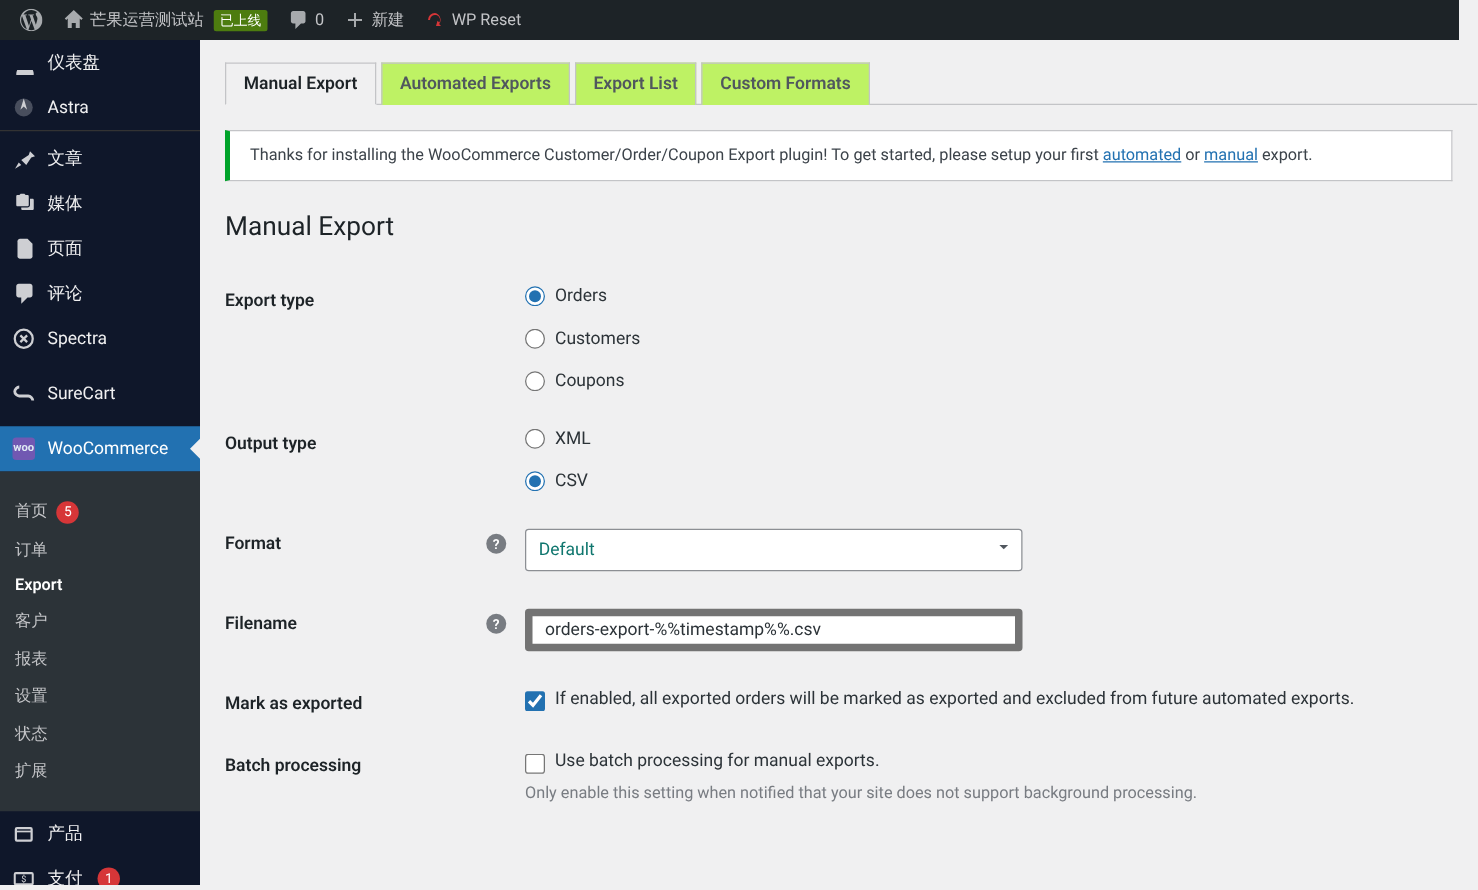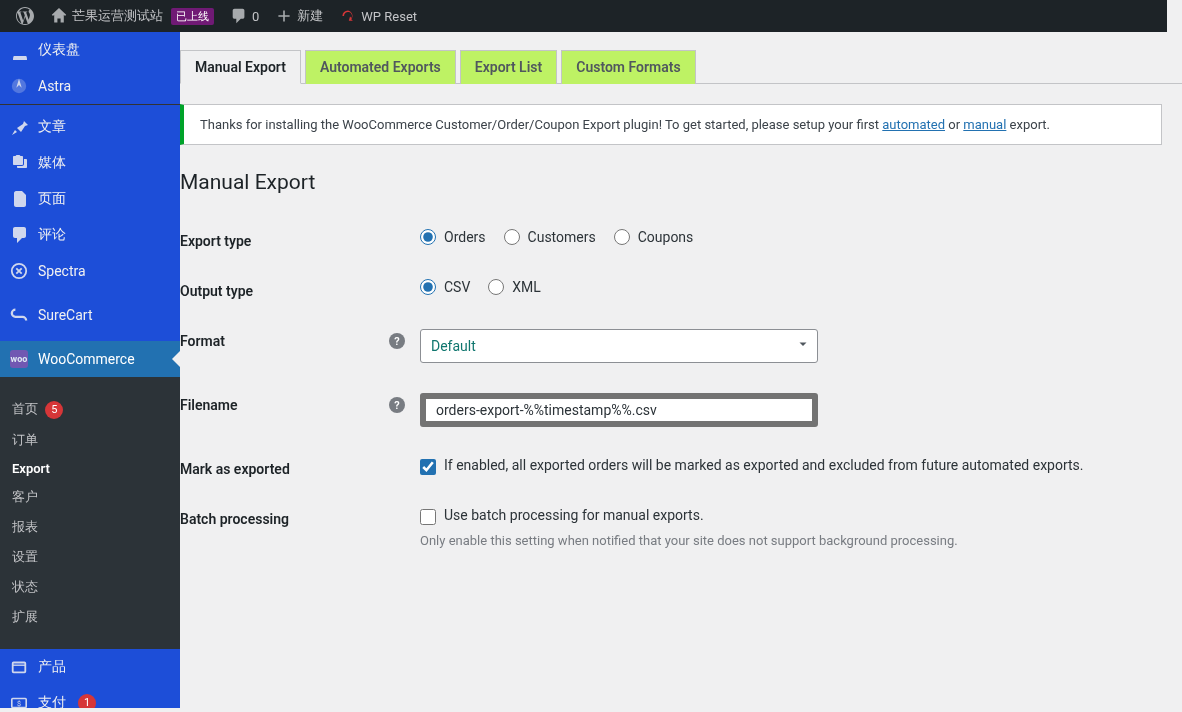--- a/index.html
+++ b/index.html
@@ -2,24 +2,24 @@
 <html><head>
 <meta charset="utf-8">
 <style>
 *{box-sizing:border-box;margin:0;padding:0;font-family:-apple-system,BlinkMacSystemFont,"Segoe UI",Roboto,sans-serif}
 body{background:#f0f0f1;font-size:13px;color:#3c434a;width:1182px;height:712px;overflow:hidden}
 
 
 .admin-bar{position:fixed;top:0;left:0;right:15px;height:32px;background:#1d2327;display:flex;align-items:center;padding:0 8px;gap:0;color:#c3c4c7;font-size:13px;z-index:100}
 .admin-bar .ab-item{display:flex;align-items:center;padding:0 8px;height:32px;cursor:pointer;gap:4px}
 .ab-icon{display:inline-flex;width:18px;height:18px;align-items:center;justify-content:center}
-.site-badge{background:#701a75;color:#fff;padding:1px 5px;border-radius:2px;font-size:11px;margin-left:4px}
-
-
-.side-menu{position:fixed;top:32px;left:0;bottom:4px;width:180px;background:#1d4ed8;color:#c3c4c7;font-size:14px;overflow:hidden}
+.site-badge{background:#4d7c0f;color:#fff;padding:1px 5px;border-radius:2px;font-size:11px;margin-left:4px}
+
+
+.side-menu{position:fixed;top:32px;left:0;bottom:4px;width:160px;background:#0f172a;color:#c3c4c7;font-size:14px;overflow:hidden}
 .side-menu .menu-item{display:flex;align-items:center;padding:8px 10px;cursor:pointer;gap:8px;position:relative;color:#f0f0f1}
 .side-menu .menu-item.current{background:#2271b1;color:#fff;font-weight:400}
 .side-menu .menu-item.current::after{content:"";position:absolute;right:0;top:50%;margin-top:-8px;border:8px solid transparent;border-right-color:#f0f0f1}
 .menu-icon{width:20px;height:20px;display:inline-flex;align-items:center;opacity:.85}
 .submenu{background:#2c3338;padding:17px 0}
 .submenu .sub-item{padding:6px 12px;color:#c3c4c7;cursor:pointer;font-size:13px}
 .submenu .sub-item.current{color:#fff;font-weight:600}
 .badge{display:inline-flex;min-width:18px;height:18px;border-radius:9px;background:#d63638;color:#fff;font-size:11px;align-items:center;justify-content:center;padding:0 5px;margin-left:4px}
 .woo-icon{width:18px;height:18px;background:#7f54b3;border-radius:3px;color:#fff;font-size:9px;font-weight:700;display:inline-flex;align-items:center;justify-content:center}
 
@@ -35,21 +35,21 @@
 .notice a{color:#2271b1;text-decoration:underline}
 
 h2.section-title{font-size:21px;font-weight:400;margin:25px 0 20px;color:#1d2327}
 
 .form-table{width:1000px}
 .form-table .row{display:flex;align-items:flex-start;padding:15px 0}
 .form-table .label-cell{width:240px;font-weight:600;color:#1d2327;font-size:14px;padding-top:4px;position:relative}
 .form-table .field-cell{flex:1}
 .help-tip{display:inline-flex;width:16px;height:16px;border-radius:50%;background:#787c82;color:#fff;font-size:11px;align-items:center;justify-content:center;margin-left:auto;margin-right:15px;position:absolute;right:0;top:4px;cursor:help}
 
-.radio-group{display:flex;flex-direction:row;gap:18px}
+.radio-group{display:flex;flex-direction:column;gap:18px}
 .radio-item{display:flex;align-items:center;gap:8px;font-size:14px;color:#2c3338}
 .radio-item input[type=radio]{width:16px;height:16px;accent-color:#2271b1}
 .checkbox-item{display:flex;align-items:flex-start;gap:8px;font-size:14px;color:#2c3338}
 .checkbox-item input[type=checkbox]{width:16px;height:16px;margin-top:2px;accent-color:#2271b1}
 
 .select-wrap{position:relative;width:398px}
 .select{width:100%;height:34px;border:1px solid #8c8f94;border-radius:3px;background:#fff;padding:0 44px 0 10px;font-size:14px;color:#0f766e;appearance:none;cursor:pointer}
 .select-arrow{position:absolute;right:8px;top:50%;transform:translateY(-50%);pointer-events:none;color:#50575e}
 
 .text-input{width:398px;height:34px;border:6px solid #737373;border-radius:3px;background:#fff;padding:0 10px;font-size:14px;color:#2c3338}
@@ -257,26 +257,26 @@
             </label>
         </div>
       </div>
     </div>
 
     <div class="row">
       <div class="label-cell">Output type</div>
       <div class="field-cell">
         <div class="radio-group">
           <label class="radio-item">
+              <input type="radio" name="output_type" style="">
+              <span>XML</span>
+            </label>
+          <label class="radio-item">
               <input type="radio" name="output_type" checked="" style="">
               <span>CSV</span>
-            </label>
-          <label class="radio-item">
-              <input type="radio" name="output_type" style="">
-              <span>XML</span>
             </label>
         </div>
       </div>
     </div>
 
     <div class="row">
       <div class="label-cell"><span>Format</span><span class="help-tip">?</span></div>
       <div class="field-cell">
         <div class="select-wrap">
           <select class="select">

